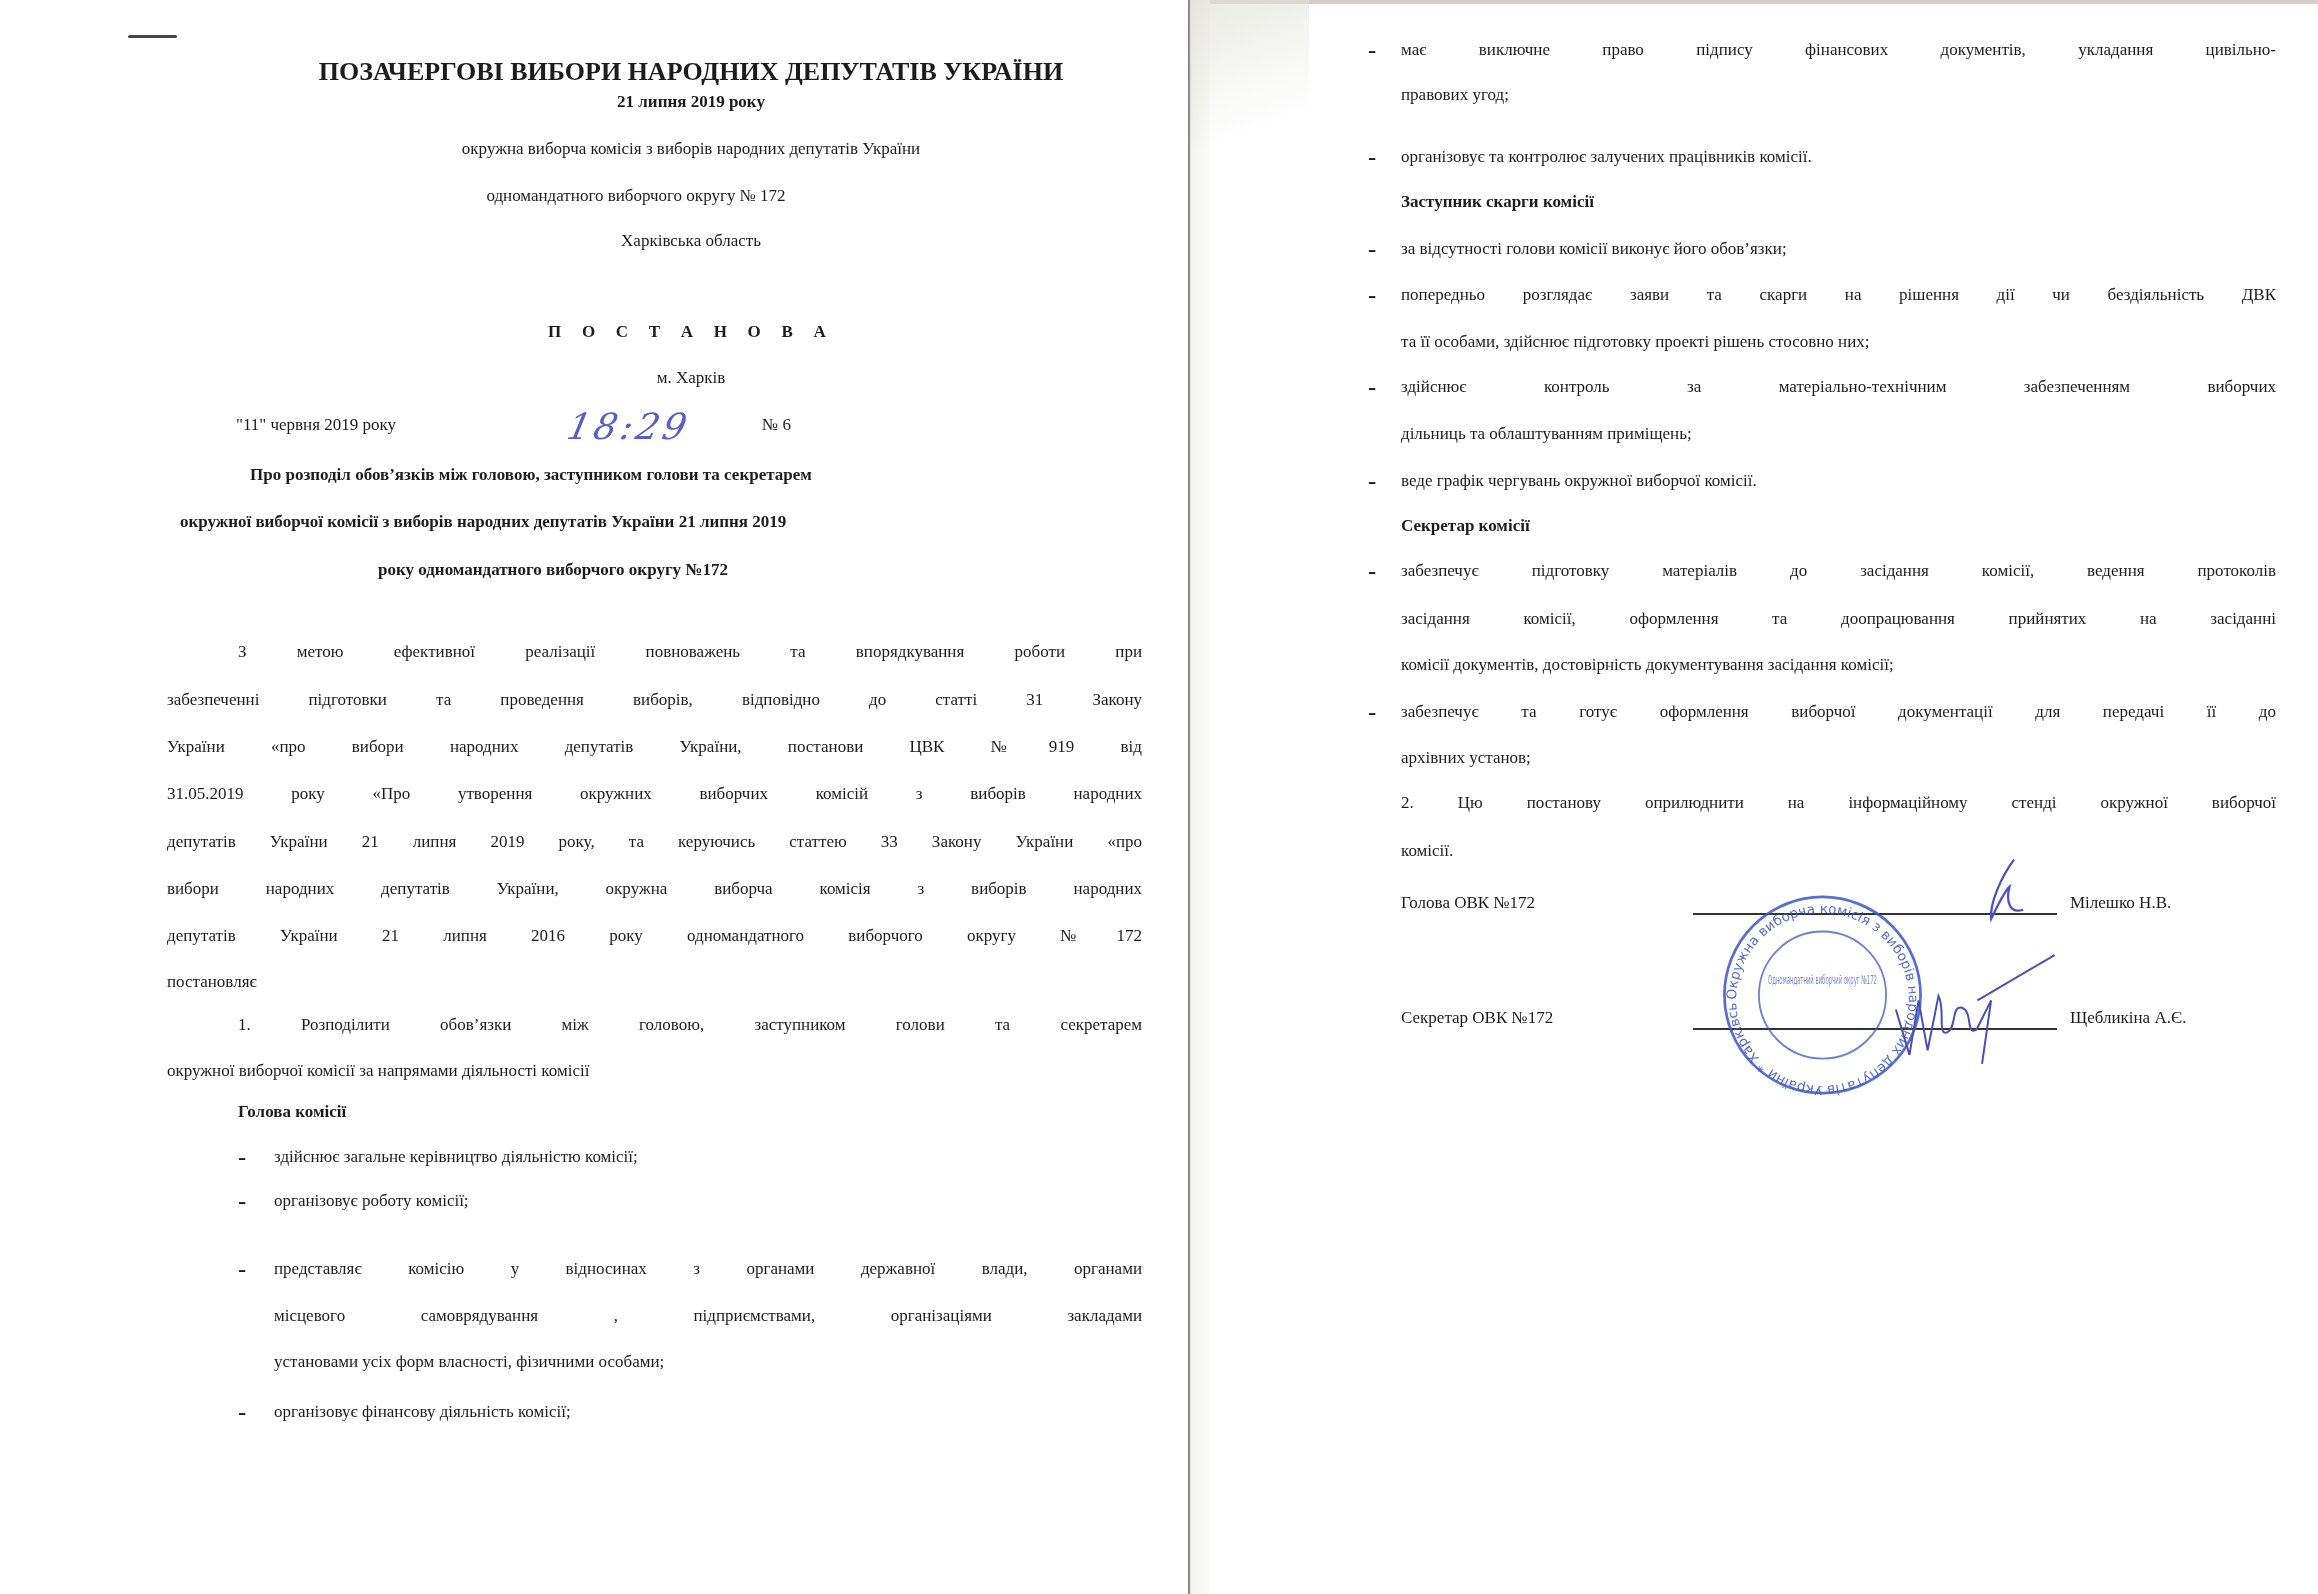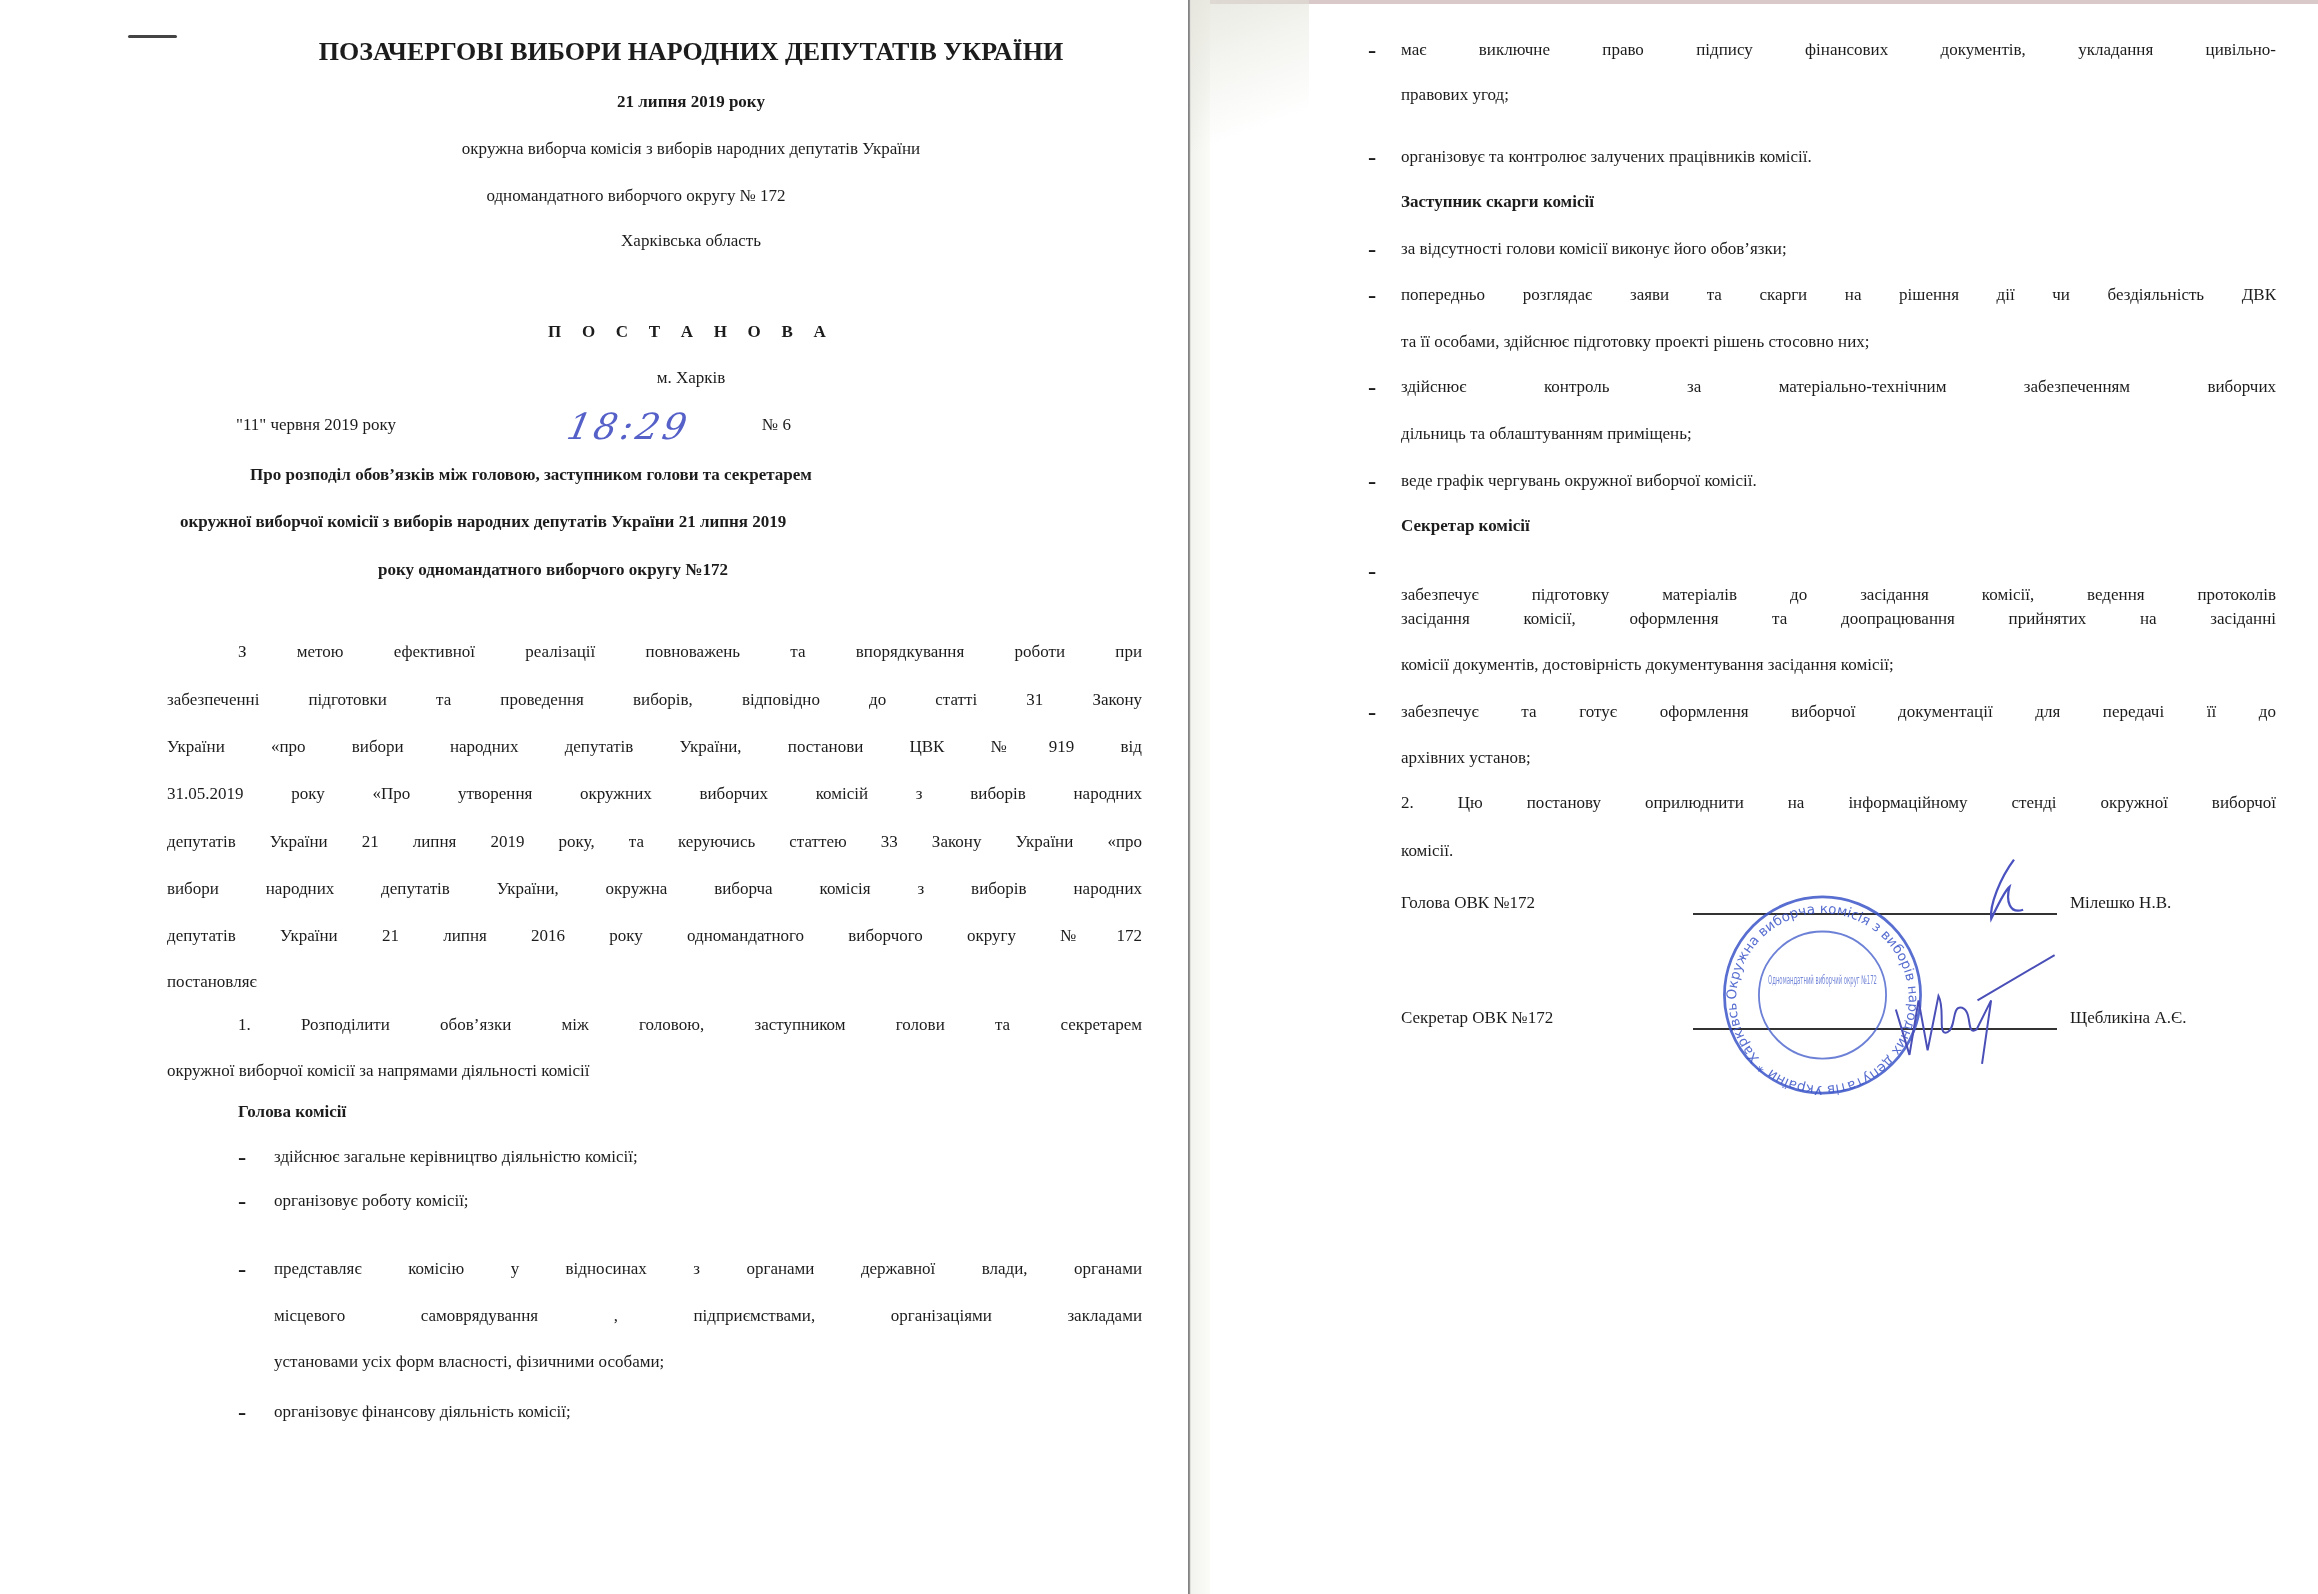--- a/index.html
+++ b/index.html
@@ -47,21 +47,21 @@
   .signature { position: absolute; }
 </style>
 </head>
 <body>
 
 <div class="top-edge"></div>
 
 <div class="page page-left"></div>
 <div class="staple"></div>
 
-<div class="line center bold lp-c" style="top:36px; font-size:26px;">ПОЗАЧЕРГОВІ ВИБОРИ НАРОДНИХ ДЕПУТАТІВ УКРАЇНИ</div>
+<div class="line center bold lp-c" style="top:56px; font-size:26px;">ПОЗАЧЕРГОВІ ВИБОРИ НАРОДНИХ ДЕПУТАТІВ УКРАЇНИ</div>
 <div class="line center bold lp-c" style="top:86px;">21 липня 2019 року</div>
 <div class="line center lp-c" style="top:133px;">окружна виборча комісія з виборів народних депутатів України</div>
 <div class="line center lp-c" style="top:180px; left:127px;">одномандатного виборчого округу № 172</div>
 <div class="line center lp-c" style="top:225px; left:182px;">Харківська область</div>
 
 <div class="line center bold lp-c spaced" style="top:316px;">П О С Т А Н О В А</div>
 <div class="line center lp-c" style="top:362px;">м. Харків</div>
 
 <div class="line" style="top:409px; left:236px;">"11" червня 2019 року</div>
 <div class="handwritten">18:29</div>
@@ -121,21 +121,21 @@
 <span class="dash" style="top:371px; left:1368px;">-</span>
 <div class="line just rp-text" style="top:371px;">здійснює контроль за матеріально-технічним забезпеченням виборчих</div>
 <div class="line rp-text" style="top:418px;">дільниць та облаштуванням приміщень;</div>
 
 <span class="dash" style="top:465px; left:1368px;">-</span>
 <div class="line rp-text" style="top:465px;">веде графік чергувань окружної виборчої комісії.</div>
 
 <div class="line bold rp-head" style="top:510px;">Секретар комісії</div>
 
 <span class="dash" style="top:555px; left:1368px;">-</span>
-<div class="line just rp-text" style="top:579px;">забезпечує підготовку матеріалів до засідання комісії, ведення протоколів</div>
+<div class="line just rp-text" style="top:555px;">забезпечує підготовку матеріалів до засідання комісії, ведення протоколів</div>
 <div class="line just rp-text" style="top:603px;">засідання комісії, оформлення та доопрацювання прийнятих на засіданні</div>
 <div class="line rp-text" style="top:649px;">комісії документів, достовірність документування засідання комісії;</div>
 
 <span class="dash" style="top:696px; left:1368px;">-</span>
 <div class="line just rp-text" style="top:696px;">забезпечує та готує оформлення виборчої документації для передачі її до</div>
 <div class="line rp-text" style="top:742px;">архівних установ;</div>
 
 <div class="line just rp-text" style="top:787px;">2. Цю постанову оприлюднити на інформаційному стенді окружної виборчої</div>
 <div class="line rp-text" style="top:835px;">комісії.</div>
 

